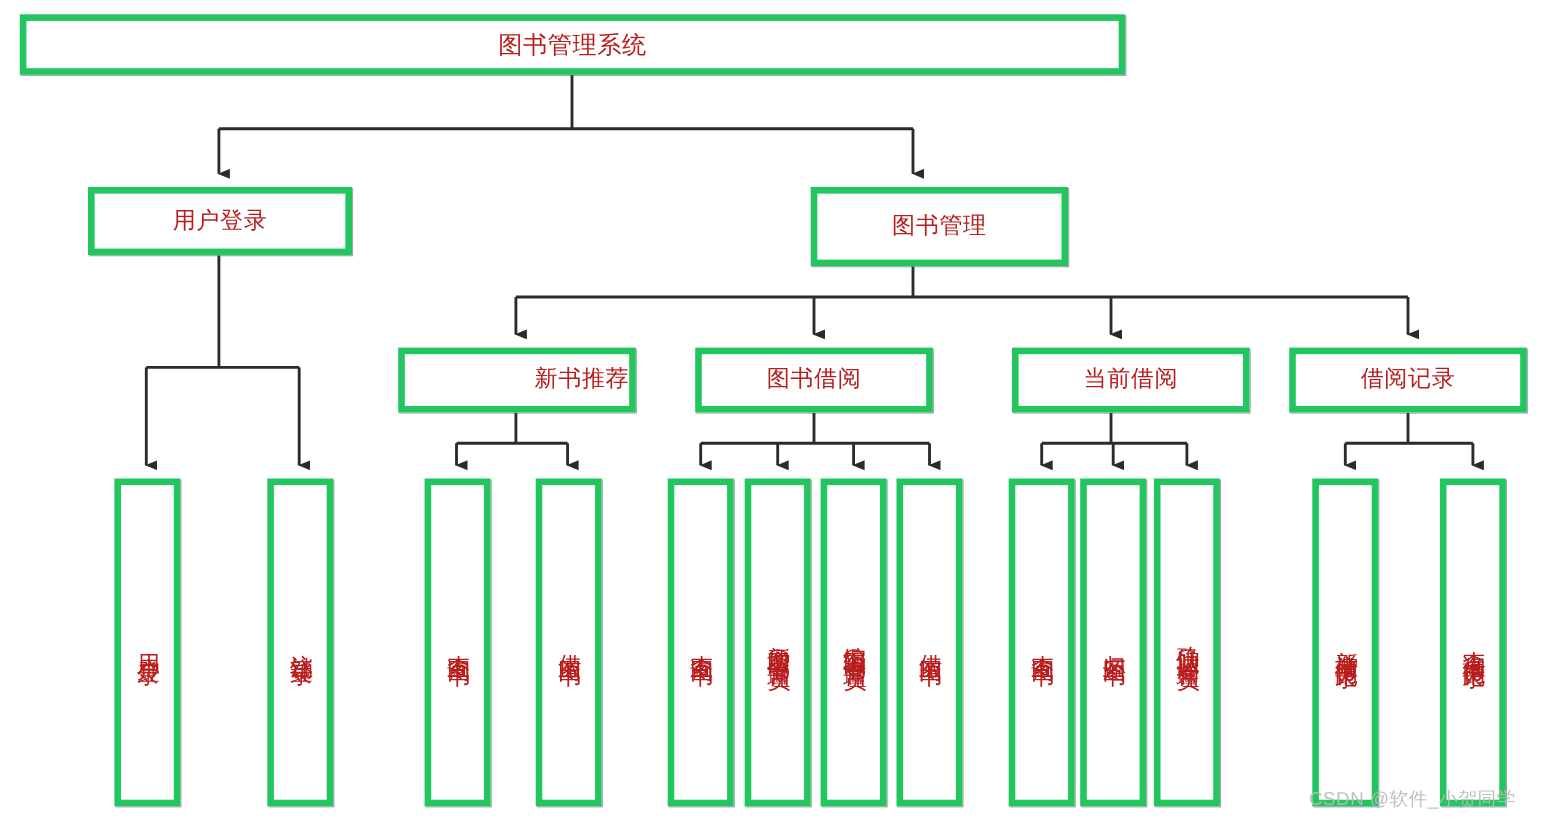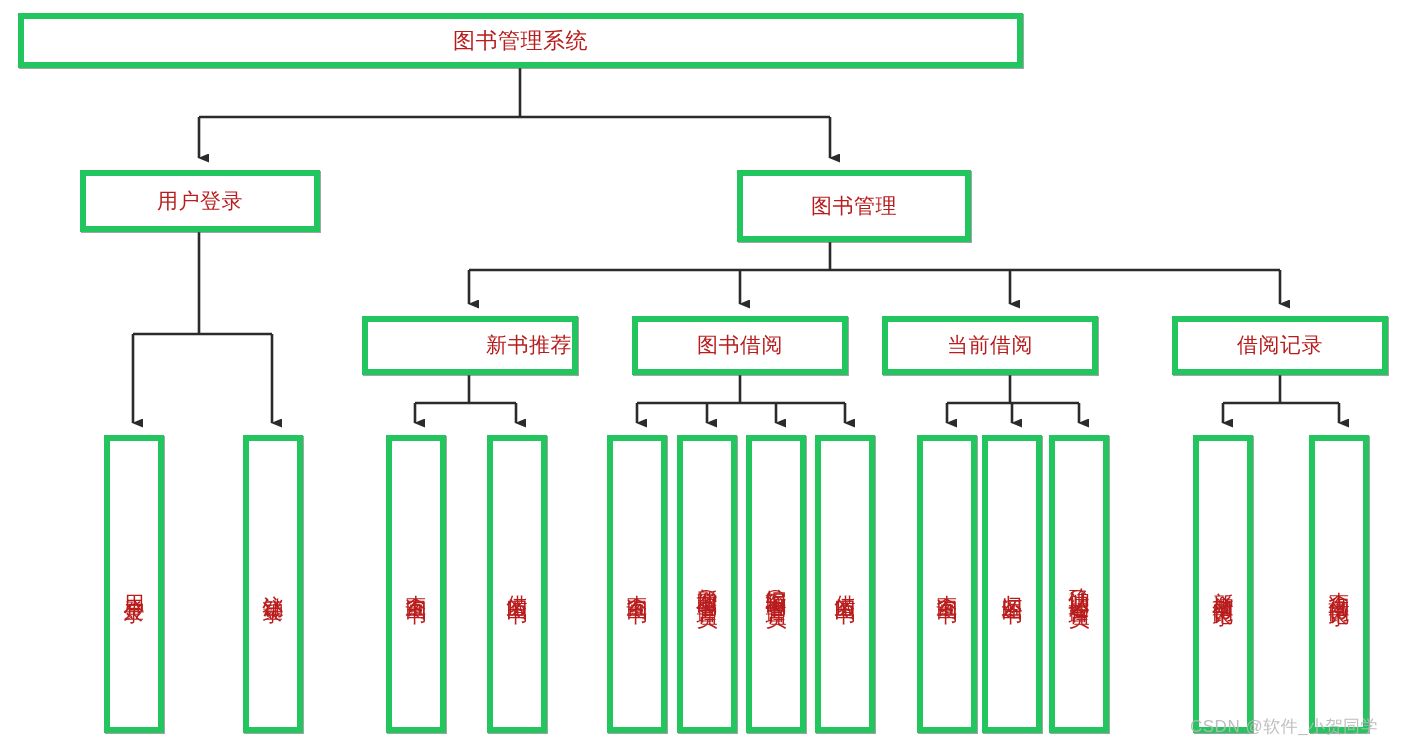--- a/index.html
+++ b/index.html
@@ -124,21 +124,21 @@
   <div class="node" style="left:737px; top:170px; width:234px; height:72px;">
     <span class="label">图书管理</span>
   </div>
 
   <div class="node" style="left:362px; top:316px; width:216px; height:59px;justify-content:flex-end;">
     <span class="label">新书推荐</span>
   </div>
   <div class="node" style="left:632px; top:316px; width:216px; height:59px;justify-content:center;">
     <span class="label">图书借阅</span>
   </div>
-  <div class="node" style="left:882px; top:316px; width:216px; height:59px;">
+  <div class="node" style="left:920px; top:316px; width:216px; height:59px;">
     <span class="label">当前借阅</span>
   </div>
   <div class="node" style="left:1172px; top:316px; width:216px; height:59px;">
     <span class="label">借阅记录</span>
   </div>
 
   <div class="node vertical" style="left:104px; top:435px; width:60px; height:298px;">
     <span class="label">用户登录</span>
   </div>
   <div class="node vertical" style="left:243px; top:435px; width:60px; height:298px;">

